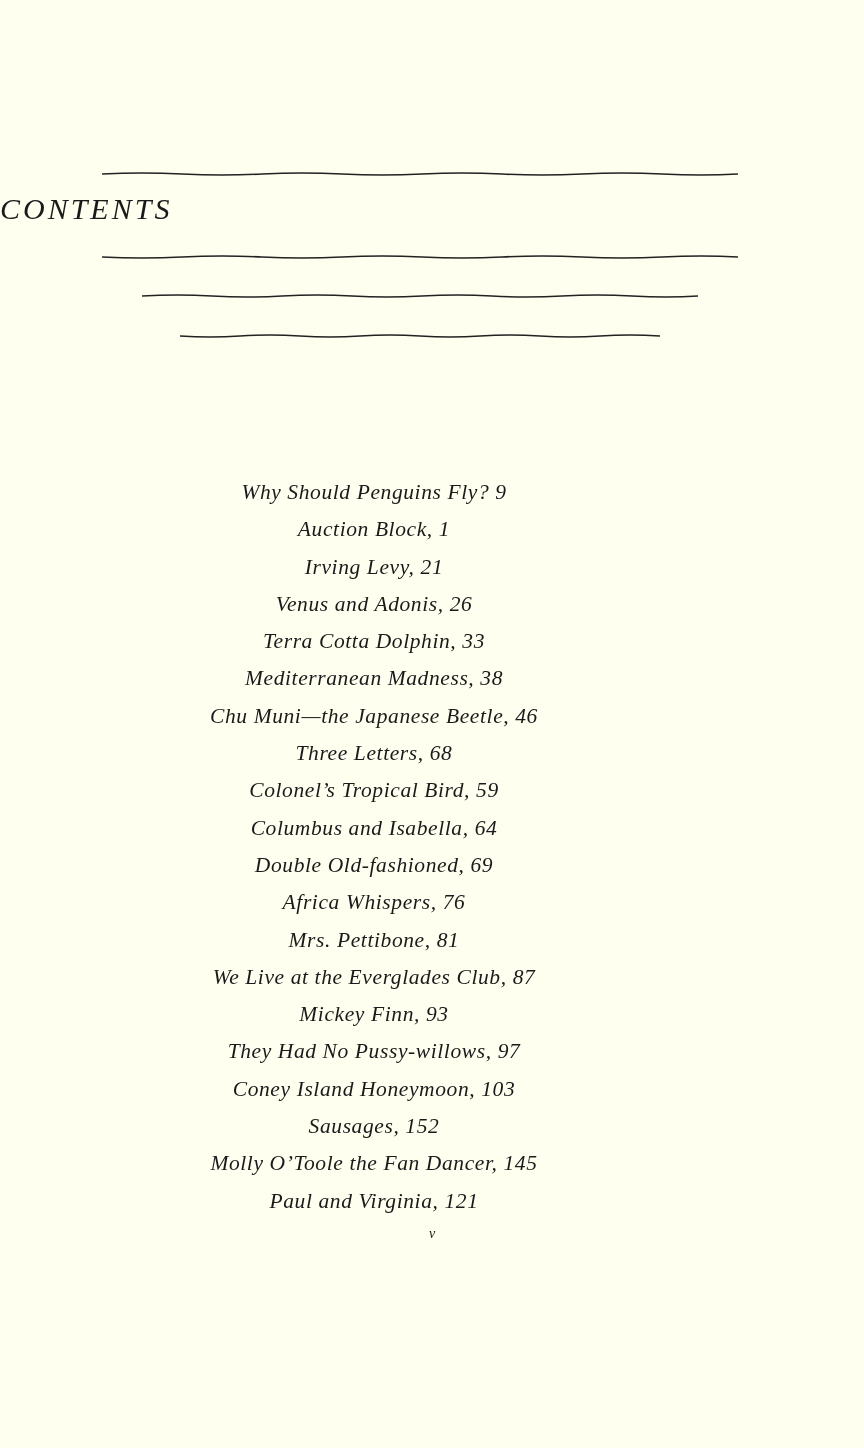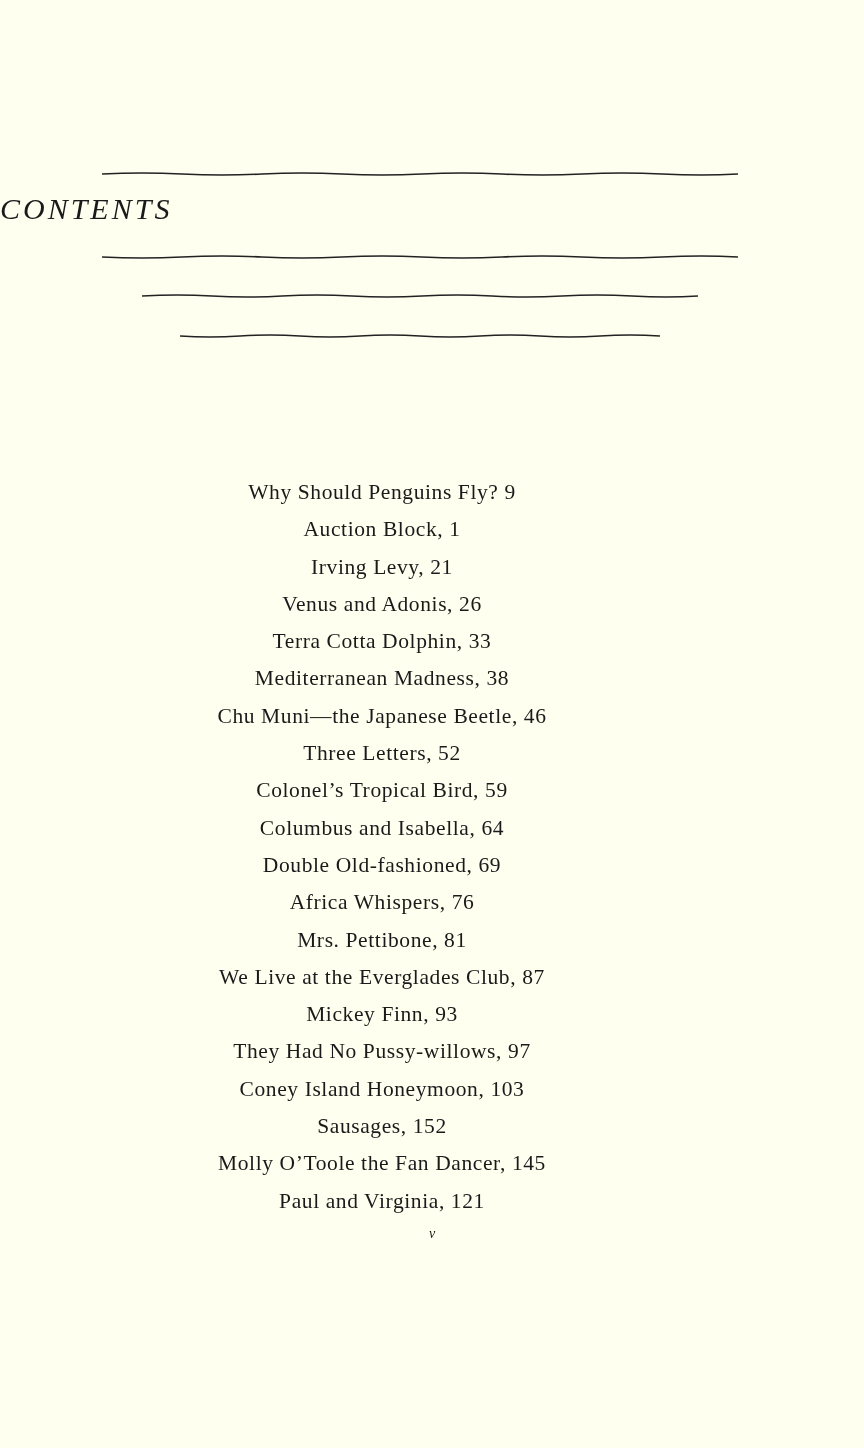--- a/index.html
+++ b/index.html
@@ -13,22 +13,22 @@
     .rule {
       position: absolute; height: 3px;
     }
     .rule svg { display: block; width: 100%; height: 6px; }
     .title {
       position: absolute; left: 0; width: 864px; top: 192px;
       text-align: left; font-style: italic;
       font-size: 30px; letter-spacing: 3px;
     }
     .toc {
-      position: absolute; left: 8px; width: 748px; top: 474px;
-      text-align: center; 
+      position: absolute; left: 0; width: 748px; top: 474px;
+      text-align: center; font-style: italic;
       font-size: 21.5px; letter-spacing: 0.6px;
     }
     .toc-item { height: 37.3px; line-height: 37.3px; }
     .folio {
       position: absolute; left: 0; width: 864px; top: 1226px;
       text-align: center; font-style: italic; font-size: 14px;
     }
   </style>
 </head>
 <body>
@@ -60,21 +60,21 @@
 </div>
 
 <div class="toc">
   <div class="toc-item">Why Should Penguins Fly? 9</div>
   <div class="toc-item">Auction Block, 1</div>
   <div class="toc-item">Irving Levy, 21</div>
   <div class="toc-item">Venus and Adonis, 26</div>
   <div class="toc-item">Terra Cotta Dolphin, 33</div>
   <div class="toc-item">Mediterranean Madness, 38</div>
   <div class="toc-item">Chu Muni—the Japanese Beetle, 46</div>
-  <div class="toc-item">Three Letters, 52</div>
+  <div class="toc-item">Three Letters, 68</div>
   <div class="toc-item">Colonel’s Tropical Bird, 59</div>
   <div class="toc-item">Columbus and Isabella, 64</div>
   <div class="toc-item">Double Old-fashioned, 69</div>
   <div class="toc-item">Africa Whispers, 76</div>
   <div class="toc-item">Mrs. Pettibone, 81</div>
   <div class="toc-item">We Live at the Everglades Club, 87</div>
   <div class="toc-item">Mickey Finn, 93</div>
   <div class="toc-item">They Had No Pussy-willows, 97</div>
   <div class="toc-item">Coney Island Honeymoon, 103</div>
   <div class="toc-item">Sausages, 152</div>

